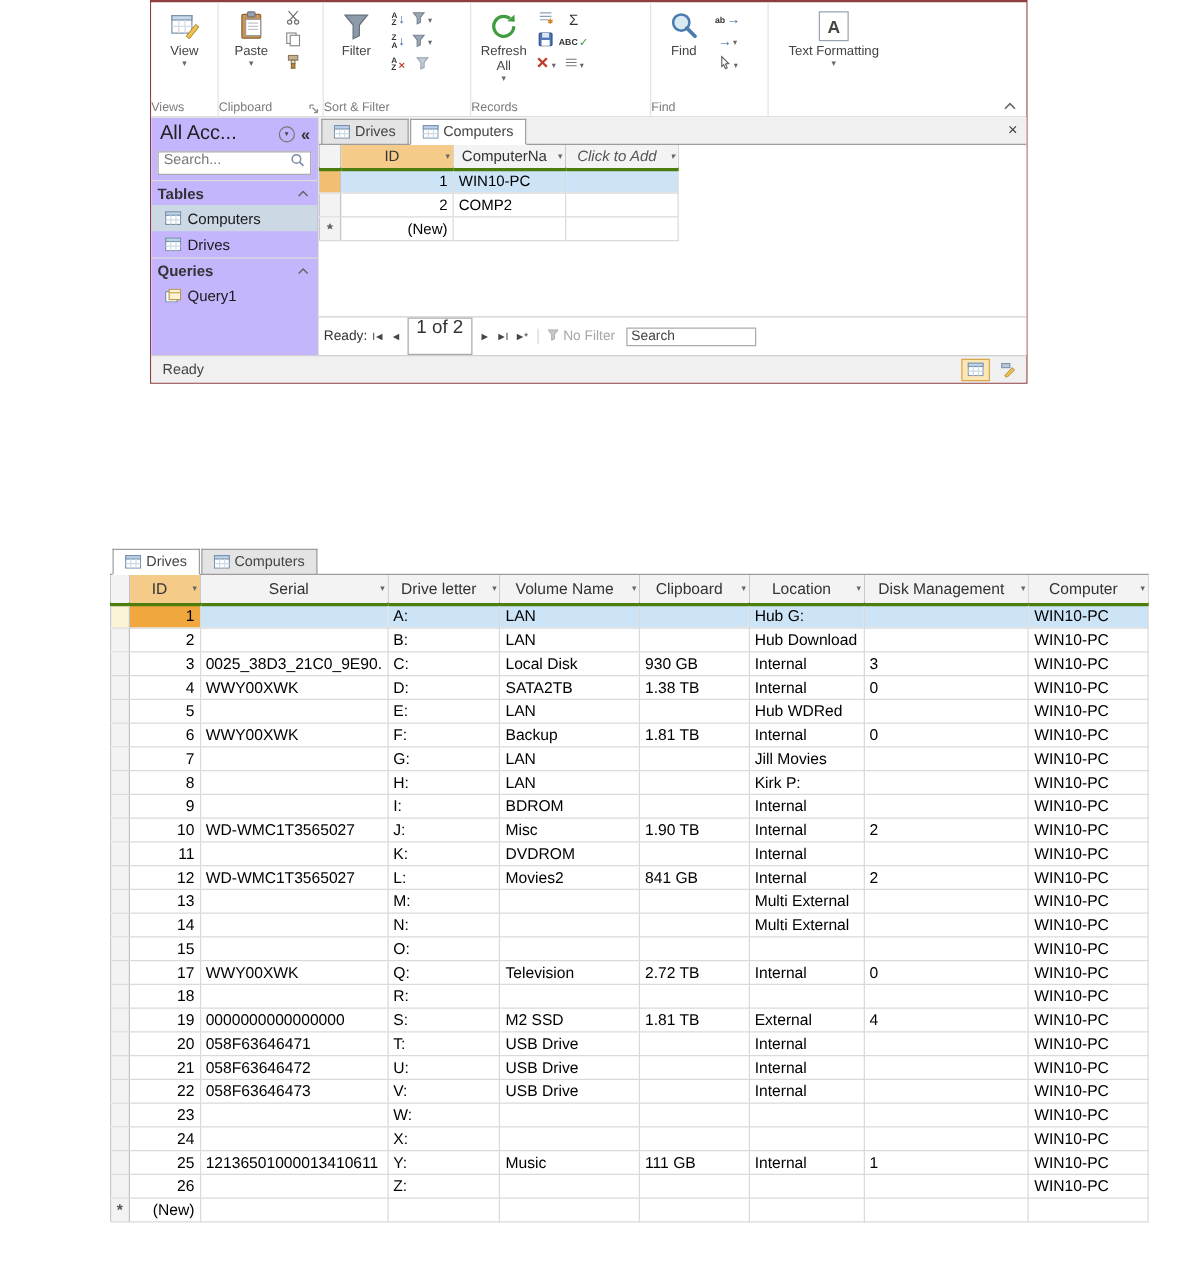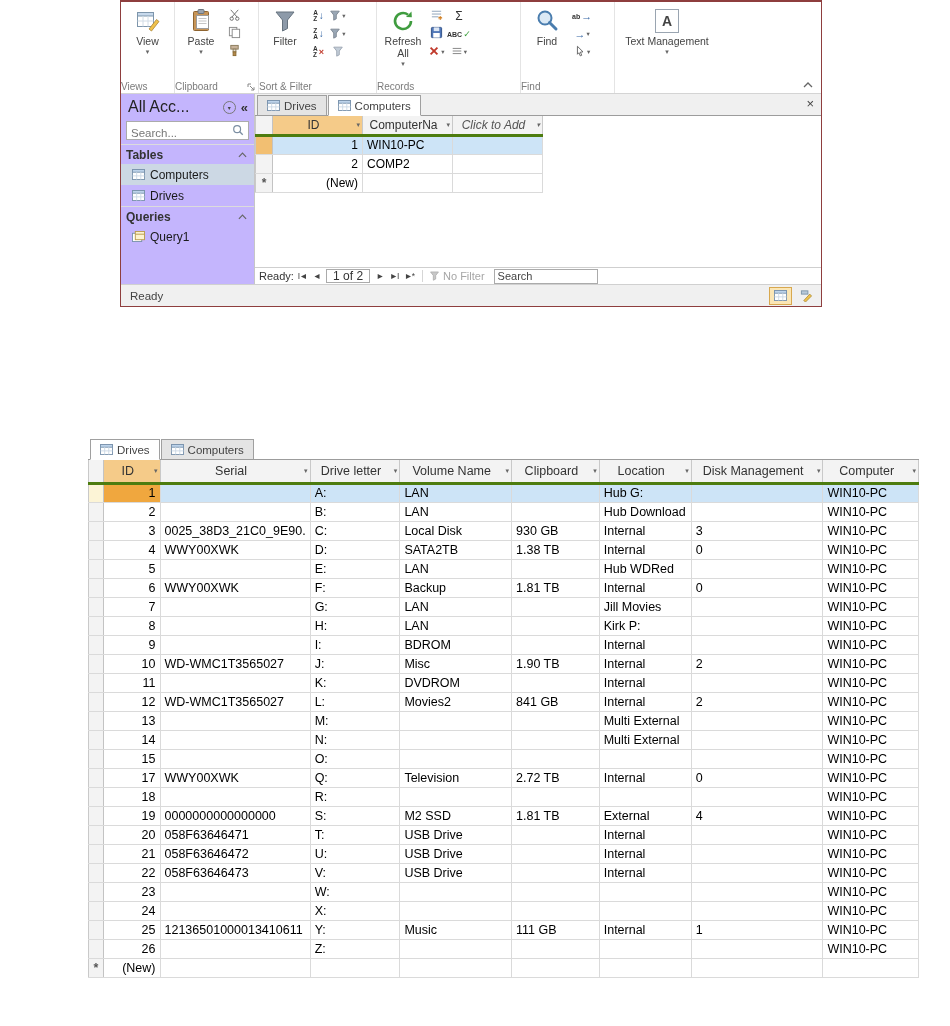--- a/index.html
+++ b/index.html
@@ -35,21 +35,21 @@
   .box-a{width:24px;height:24px;border:1px solid #9aa5b1;background:#fff;display:flex;align-items:center;justify-content:center;font-size:14px;font-weight:bold;color:#444;}
   .ribbon-collapse{position:absolute;right:8px;bottom:5px;line-height:0;}
 
   
   .amain{flex:1;display:flex;min-height:0;background:#fff;}
   .navpane{width:134px;background:#c4b5fd;border-right:1px solid #c6c6c6;display:flex;flex-direction:column;font-size:12px;overflow:hidden;}
   .nav-title-row{display:flex;align-items:center;gap:3px;padding:4px 4px 2px 7px;}
   .nav-title{font-size:16px;color:#222;flex:1;white-space:nowrap;overflow:hidden;}
   .circbtn{width:13px;height:13px;border:1px solid #777;border-radius:50%;font-size:6px;display:flex;align-items:center;justify-content:center;color:#444;flex:0 0 13px;}
   .collapsebtn{font-size:13px;color:#333;font-weight:bold;padding:0 2px;}
-  .nav-search{margin:3px 5px 4px 5px;background:#fff;border:1px solid #ababab;height:19px;display:flex;align-items:flex-end;padding:0 4px;}
+  .nav-search{margin:3px 5px 4px 5px;background:#fff;border:1px solid #ababab;height:19px;display:flex;align-items:flex-start;padding:0 4px;}
   .nav-search input{border:none;outline:none;flex:1;font-size:11.5px;color:#555;background:transparent;width:60px;font-family:"Liberation Sans",sans-serif;}
   .nav-search input::placeholder{color:#777;}
   .nav-section{display:flex;align-items:center;font-weight:bold;font-size:12px;color:#333;padding:3px 7px 2px 5px;border-top:1px solid #dcdcdc;}
   .nav-section .chev{margin-left:auto;line-height:0;}
   .nav-item{display:flex;align-items:center;gap:5px;padding:0 4px 0 11px;height:21px;color:#1a1a1a;font-size:12px;}
   .nav-item.sel{background:#ccd8e4;}
   .nav-item svg{flex:0 0 auto;}
 
   .docarea{flex:1;display:flex;flex-direction:column;background:#fff;position:relative;min-width:0;}
   .tabbar{flex:0 0 22px;background:#f0f0f0;border-bottom:1px solid #9c9c9c;display:flex;align-items:flex-end;padding-left:2px;position:relative;}
@@ -72,21 +72,21 @@
   #top-table tr.sel td{background:#cde4f7;}
   #top-table tr.sel td.rowsel{background:#f2bf72;}
   #bottom-table th,#bottom-table td{font-size:12.5px;}
   #bottom-table thead th{height:23px;}
   #bottom-table tr.sel td{background:#cde4f7;}
   #bottom-table tr.sel td.rowsel{background:#fcf4d6;}
   #bottom-table tr.sel td:nth-child(2){background:#f0a73e;}
 
   .recnav{flex:0 0 17px;border-top:1px solid #cfcfcf;display:flex;align-items:center;font-size:11px;color:#333;padding-left:4px;gap:2px;background:#fff;}
   .rn-btn{font-size:8.5px;color:#444;padding:0 2px;letter-spacing:-1px;}
-  .rn-box{border:1px solid #ababab;background:#fff;padding:0 6px;height:14px;line-height:13px;font-size:12px;margin:0 2px;white-space:nowrap;}
+  .rn-box{border:1px solid #ababab;background:#fff;padding:0 6px;height:30px;line-height:13px;font-size:15px;margin:0 2px;white-space:nowrap;}
   .rn-sep{width:1px;height:12px;background:#d6d6d6;margin:0 4px;}
   .rn-filter{display:flex;align-items:center;gap:3px;color:#a6a6a6;font-size:11px;}
   .rn-search{border:1px solid #ababab;height:15px;width:104px;font-size:11px;padding:0 3px;color:#333;margin-left:7px;font-family:"Liberation Sans",sans-serif;outline:none;}
   .rn-search::placeholder{color:#444;}
 
   .statusbar{flex:0 0 22px;background:#f0f0f0;border-top:1px solid #d0d0d0;display:flex;align-items:center;font-size:11.5px;color:#444;padding:0 3px 0 9px;}
   .sb-icons{margin-left:auto;display:flex;gap:3px;align-items:center;}
   .sb-ic{width:23px;height:18px;display:flex;align-items:center;justify-content:center;border:1px solid transparent;}
   .sb-ic.active{background:#fbe6b5;border-color:#d8a84f;}
 
@@ -302,21 +302,21 @@
             </span>
         </div>
         <div class="glabel">Find</div>
       </div>
 
       <div class="rgroup g-fmt">
         <div class="bigbtn">
           <span class="bicon">
               <span class="box-a">A</span>
             </span>
-          <span class="blbl">Text Management</span>
+          <span class="blbl">Text Formatting</span>
           <span class="bdd">▾</span>
         </div>
       </div>
 
       <span class="ribbon-collapse"><svg viewBox="0 0 10 6" width="10" height="6">
             <polyline points="1,5 5,1 9,5" fill="none" stroke="#666" stroke-width="1.3"></polyline>
           </svg></span>
     </div>
 
     <div class="amain">

